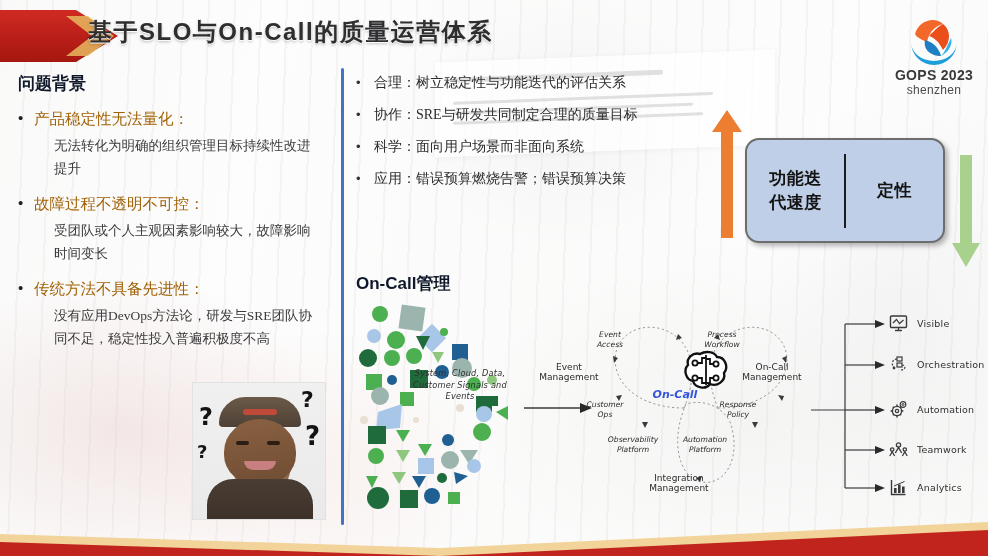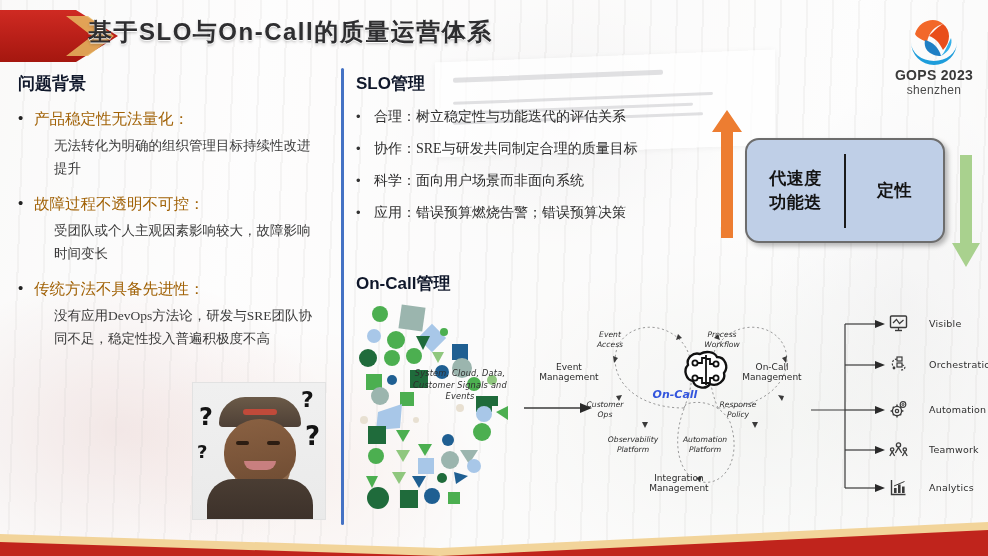--- a/index.html
+++ b/index.html
@@ -150,21 +150,21 @@
   #mosaic-label {
     position:absolute; left:48px; top:68px; width:112px;
     text-align:center; font-size:8.2px; line-height:11.5px; font-style:italic;
     color:#2d2d2d; font-family:"DejaVu Sans",sans-serif; letter-spacing:.2px;
   }
   .inf-label { font-size:7.6px; font-style:italic; text-align:center; line-height:10px; }
   .inf-label.bold { font-size:9px; font-style:normal; font-weight:500; }
   #brain-word { position:absolute; left:285px; top:88px; width:68px; text-align:center;
     font-size:11px; font-weight:bold; color:#3355dd; font-family:"DejaVu Sans",sans-serif;
     font-style:italic; }
-  .rt-item { position:absolute; display:flex; align-items:center; gap:21px; }
+  .rt-item { position:absolute; display:flex; align-items:center; gap:9px; }
   .rt-label { font-size:9.5px; color:#2f2f2f; font-family:"DejaVu Sans",sans-serif;
     letter-spacing:.2px; white-space:nowrap; }
   .rt-ico { width:19px; height:19px; flex:0 0 19px; }
 
   
   #footer { position:absolute; left:0; bottom:0; width:988px; height:46px; z-index:7; }
 </style>
 </head>
 <body>
 
@@ -229,21 +229,20 @@
     <div class="mouth"></div>
   </div>
   <div class="body"></div>
   <div class="q q1">?</div>
   <div class="q q2">?</div>
   <div class="q q3">?</div>
   <div class="q q4">?</div>
 </div>
 
 <div id="mid-col">
-  <div class="sec-head">SLO管理</div>
 
   <div class="slo-row">
     <span class="slo-dot">•</span>
     <span class="slo-text">合理：树立稳定性与功能迭代的评估关系</span>
   </div>
   <div class="slo-row">
     <span class="slo-dot">•</span>
     <span class="slo-text">协作：SRE与研发共同制定合理的质量目标</span>
   </div>
   <div class="slo-row">
@@ -264,22 +263,22 @@
   </svg>
 </div>
 <div id="arrow-down">
   <svg viewBox="0 0 28 112" width="28" height="112">
     <polygon points="14,112 28,88 20,88 20,0 8,0 8,88 0,88" fill="#a9d18e"></polygon>
   </svg>
 </div>
 
 <div id="cmp-box">
   <div class="cmp-half">
+    <div>功能迭</div>
     <div>代速度</div>
-    <div>功能迭</div>
   </div>
   <div id="cmp-sep"></div>
   <div class="cmp-half">
     <div>定性</div>
   </div>
 </div>
 
 <div id="diagram">
 
   <svg width="200" height="215" style="position:absolute;left:0;top:0;">

